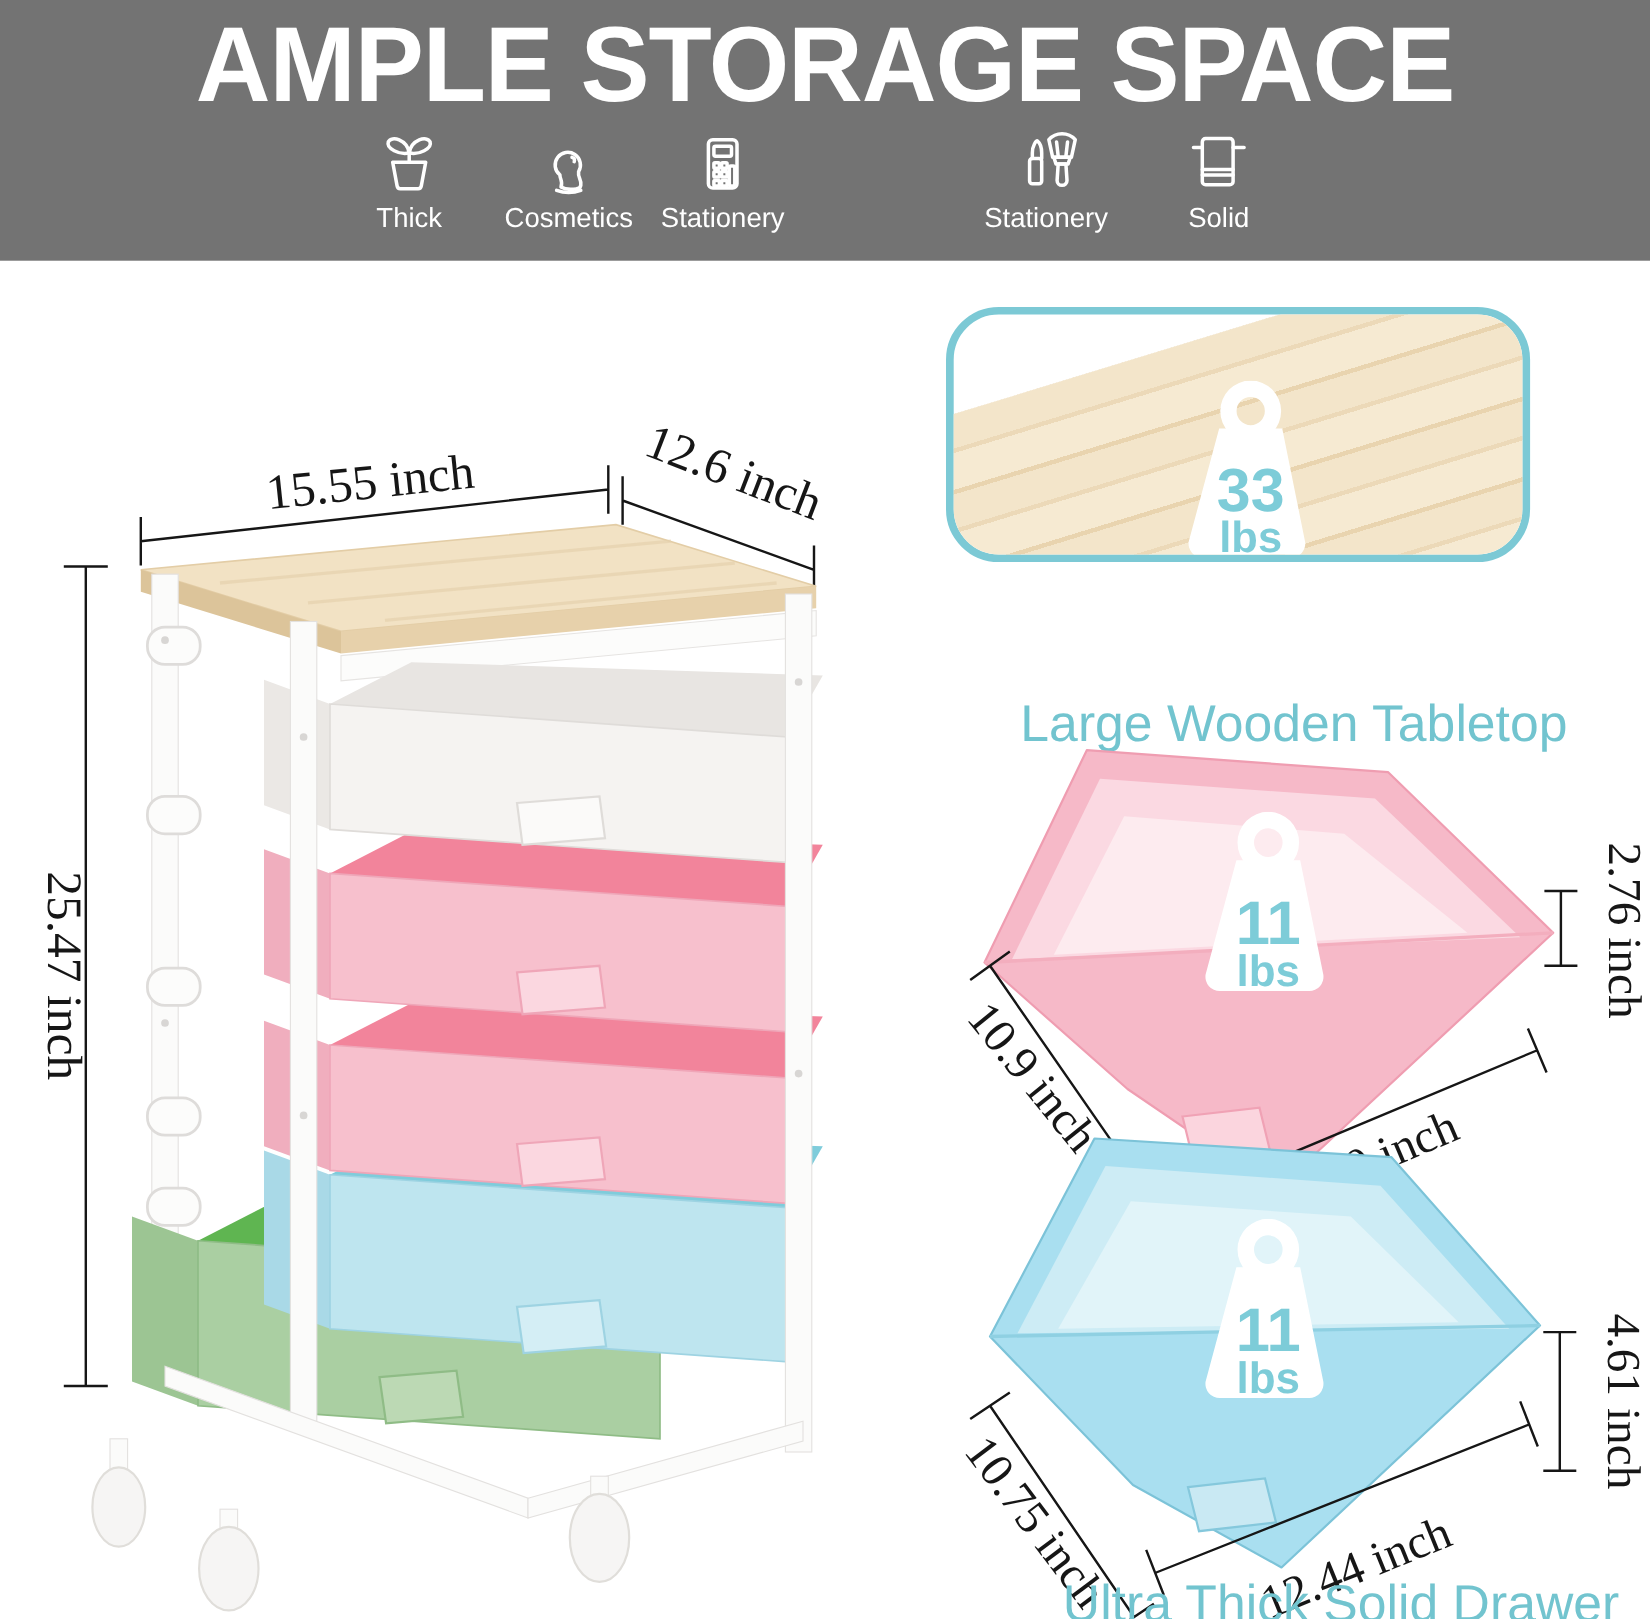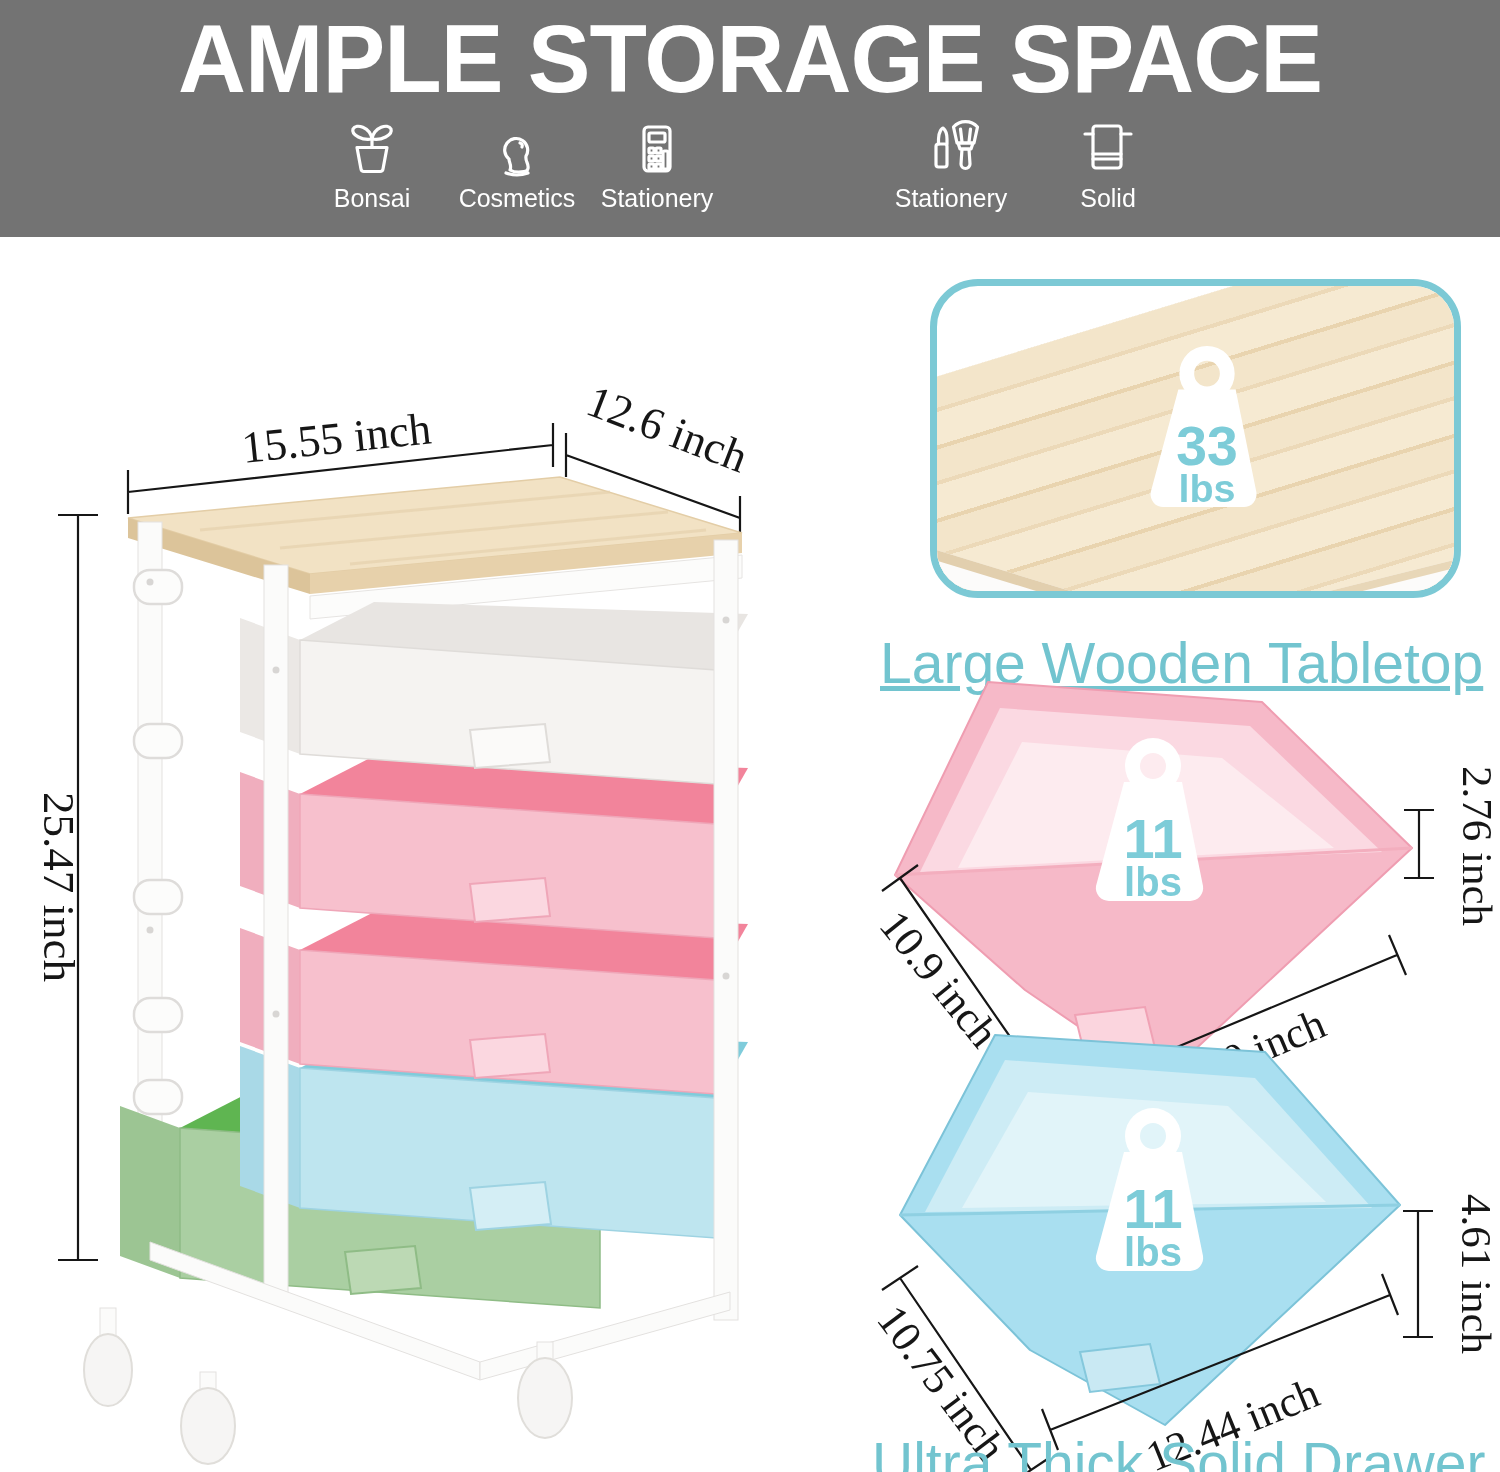--- a/index.html
+++ b/index.html
@@ -8,22 +8,22 @@
   .banner{position:absolute;left:0;top:0;width:1500px;height:237px;background:#737373;}
   .banner-title{position:absolute;left:0;right:0;top:10px;text-align:center;
        color:#ffffff;font-weight:bold;font-size:97px;line-height:1.0;
        letter-spacing:-1px;transform:scaleX(.97);white-space:nowrap;}
   .cat-item{position:absolute;top:118px;width:160px;text-align:center;color:#fff;}
   .cat-item svg{display:block;margin:0 auto;}
   .cat-label{margin-top:4px;font-size:25px;color:#ffffff;}
   svg text.dim{font-family:"Liberation Serif","DejaVu Serif",serif;font-size:45px;fill:#161616;}
   svg text.dim2{font-family:"Liberation Serif","DejaVu Serif",serif;font-size:43px;fill:#161616;}
   svg .dl{stroke:#161616;stroke-width:2.2px;fill:none;}
-  .caption{position:absolute;color:#72c4cf;font-size:57px;white-space:nowrap;text-align:left;text-decoration:underline;}
-  .ttcard{position:absolute;left:930px;top:279px;width:531px;height:319px;box-sizing:border-box;
+  .caption{position:absolute;color:#72c4cf;font-size:47px;white-space:nowrap;text-align:right;}
+  .ttcard{position:absolute;left:860px;top:279px;width:531px;height:232px;box-sizing:border-box;
           border:7px solid #7cc9d5;border-radius:48px;overflow:hidden;background:#ffffff;}
   .wood-slab{position:absolute;left:-90px;top:118px;width:860px;height:560px;
      transform:rotate(-17deg);transform-origin:0 0;
      background:repeating-linear-gradient(180deg,#f3e5ca 0 30px,#ecd9b8 30px 34px,#f6ead2 34px 66px,#e9d4af 66px 70px);}
   .wedge-wl{position:absolute;left:-40px;top:252px;width:480px;height:300px;background:#fcfbfa;
      border-top:10px solid #e2cfae;transform:rotate(17deg);transform-origin:0 0;}
   .wedge-pl{position:absolute;left:-40px;top:302px;width:300px;height:200px;background:#f0a3b5;
      transform:rotate(17deg);transform-origin:0 0;}
   .wedge-wr{position:absolute;right:-40px;top:264px;width:420px;height:300px;background:#fcfbfa;
      border-top:8px solid #e8d7b8;transform:rotate(-14deg);transform-origin:100% 0;}
@@ -48,21 +48,21 @@
 <div class="banner">
   <div class="banner-title">AMPLE STORAGE SPACE</div>
 
   <div class="cat-item" style="left:292px">
     <svg width="62" height="62" viewBox="0 0 62 62" fill="none" stroke="#fff" stroke-width="3.2" stroke-linecap="round" stroke-linejoin="round">
       <path d="M16 29.5h30l-4 21.5a3 3 0 0 1-3 2.5H23a3 3 0 0 1-3-2.5z"></path>
       <path d="M31 29v-8"></path>
       <path d="M31 21C29 9 15 5 12 11c-2 6 10 12 19 10z"></path>
       <path d="M31 21c2-12 16-16 19-10c2 6-10 12-19 10z"></path>
     </svg>
-    <div class="cat-label">Bonsai</div>
+    <div class="cat-label">Thick</div>
   </div>
 
   <div class="cat-item" style="left:437px">
     <svg width="62" height="62" viewBox="0 0 62 62" fill="none" stroke="#fff" stroke-width="3.2" stroke-linecap="round" stroke-linejoin="round">
       <path d="M24 52c2-5-1-7-1-11a11.5 11.5 0 1 1 17-3c-1 6 3 7 2 12.5c-.4 2-2 3-4 3.2c-5 .8-10 .8-14-1.7z"></path>
       <path d="M34 25q3 1 2 4"></path>
       <path d="M20 55q11 4 22 0"></path>
     </svg>
     <div class="cat-label">Cosmetics</div>
   </div>

